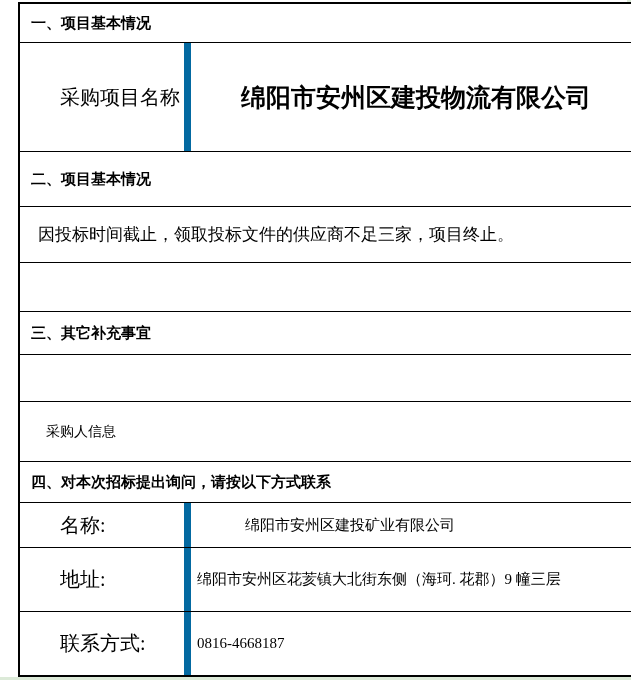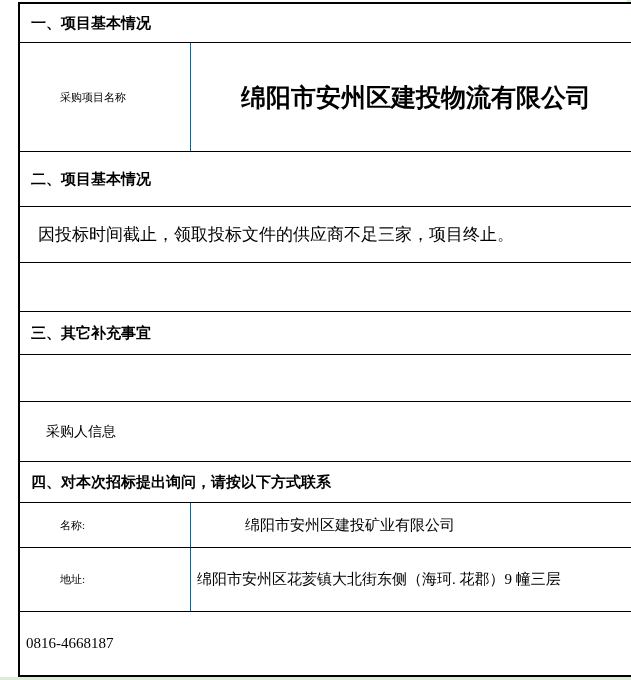--- a/index.html
+++ b/index.html
@@ -33,24 +33,24 @@
     border-bottom: 1px solid #000;
     display: flex;
     align-items: center;
   }
   .row:last-child { border-bottom: none; flex: 1; }
   .row.split { padding: 0; }
   .cell-label {
     box-sizing: border-box;
     width: 171px;
     align-self: stretch;
-    border-right: 1px solid #0369a1;
+    border-right: 7px solid #0369a1;
     display: flex; align-items: center;
     padding-left: 40px;
-    font-size: 11px;
+    font-size: 20px;
   }
   .cell-value {
     box-sizing: border-box;
     flex: 1;
     align-self: stretch;
     display: flex; flex-direction: column; justify-content: center;
     padding-left: 6px;
     font-size: 15px;
   }
   .heading-row {
@@ -123,18 +123,19 @@
         <div class="cell-label">名称:</div>
         <div class="cell-value">绵阳市安州区建投矿业有限公司</div>
       </div>
 
       <div class="row split h-r11">
         <div class="cell-label">地址:</div>
         <div class="cell-value">绵阳市安州区花荄镇大北街东侧（海珂. 花郡）9 幢三层</div>
       </div>
 
       <div class="row split h-r12">
+        <div class="cell-label">联系方式:</div>
         <div class="cell-value">0816-4668187</div>
       </div>
 
     </div>
   </div>
 </div>
 
 </body></html>

